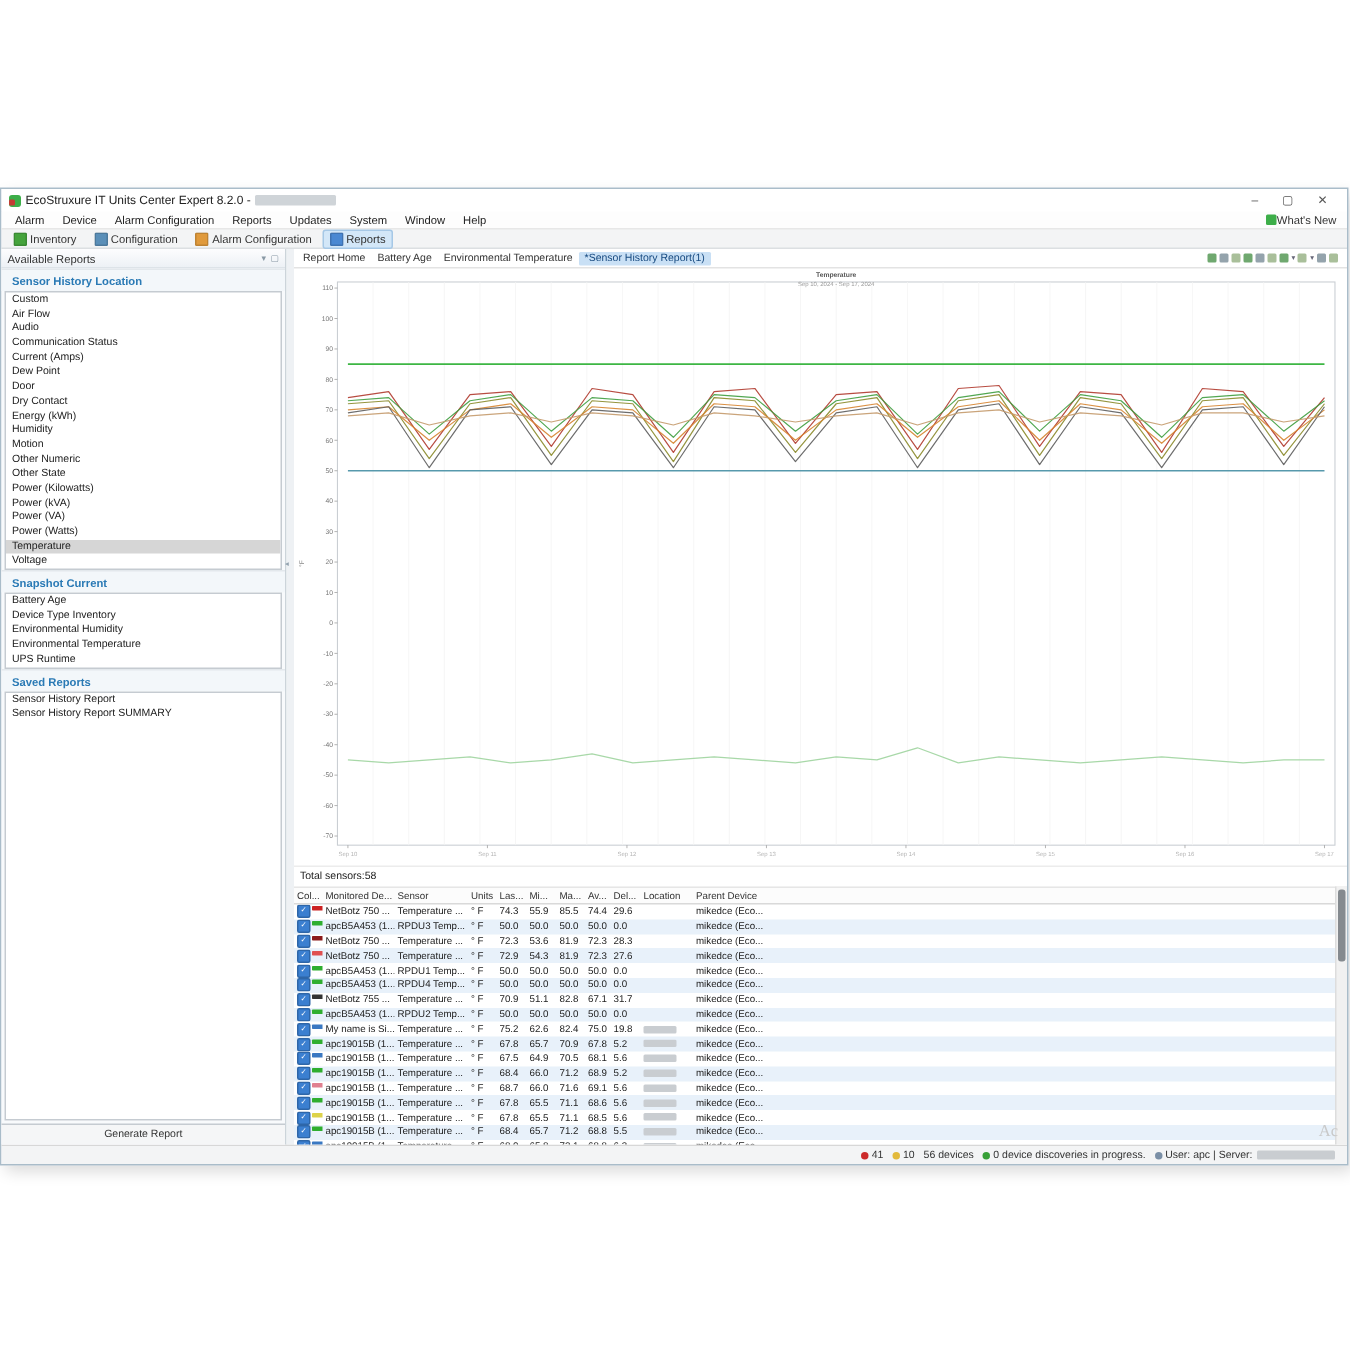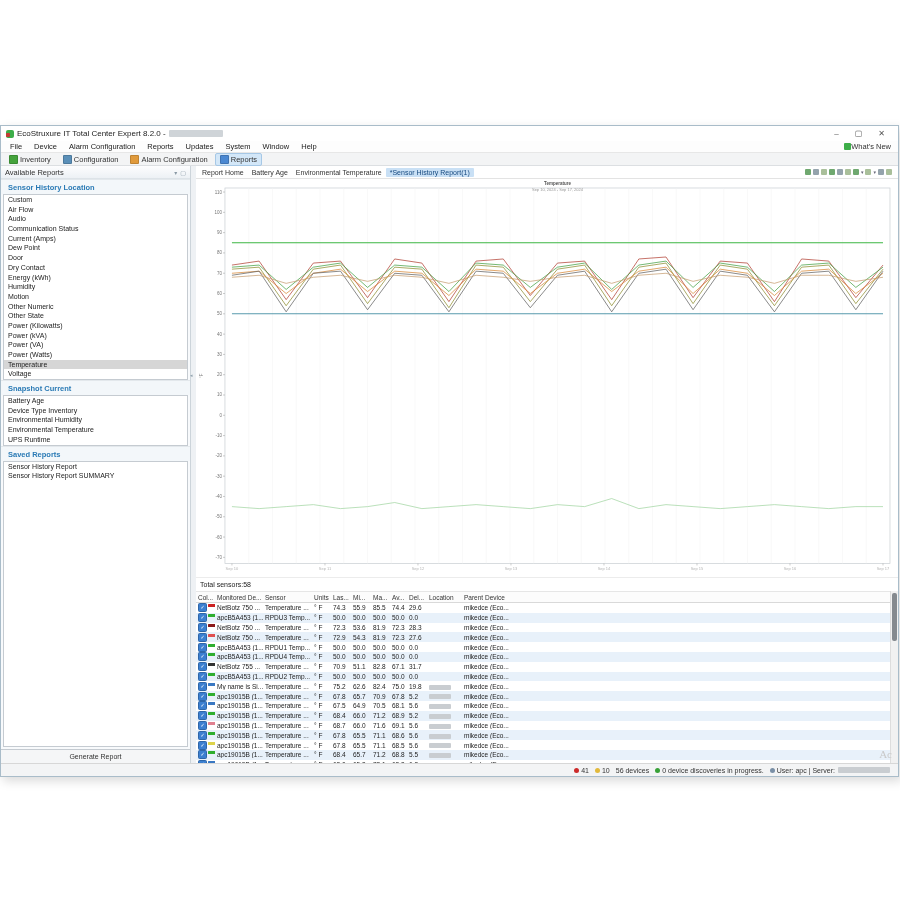--- a/index.html
+++ b/index.html
@@ -80,32 +80,32 @@
   .redact{display:inline-block;width:52px;height:6px;background:#c9cdd1;border-radius:1px;margin-left:2px;}
   .watermark{position:absolute;right:8px;top:748px;font-size:11px;color:#c9c9c9;font-family:Liberation Serif, serif;}
 </style>
 </head>
 <body>
 
 <div class="window">
 
   <div class="titlebar">
     <span class="appicon"></span>
-    <span>EcoStruxure IT Total Center Expert 8.2.0 -</span>
+    <span>EcoStruxure IT Units Center Expert 8.2.0 -</span>
     <span class="title-redact"></span>
     <div class="wincontrols">
       <span>–</span>
       <span>▢</span>
       <span>✕</span>
     </div>
   </div>
 
   <div class="menubar">
     <div id="menu-items" style="display:flex">
-        <div class="menu-item">File</div>
+        <div class="menu-item">Alarm</div>
         <div class="menu-item">Device</div>
         <div class="menu-item">Alarm Configuration</div>
         <div class="menu-item">Reports</div>
         <div class="menu-item">Updates</div>
         <div class="menu-item">System</div>
         <div class="menu-item">Window</div>
         <div class="menu-item">Help</div>
       </div>
     <div class="whatsnew">
       <span class="wn-icon"></span>

